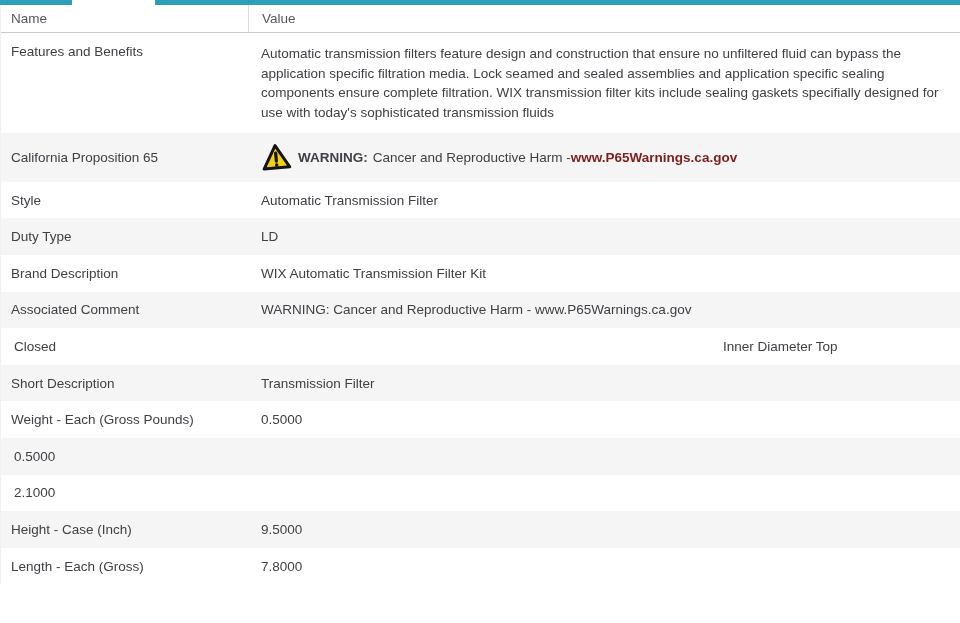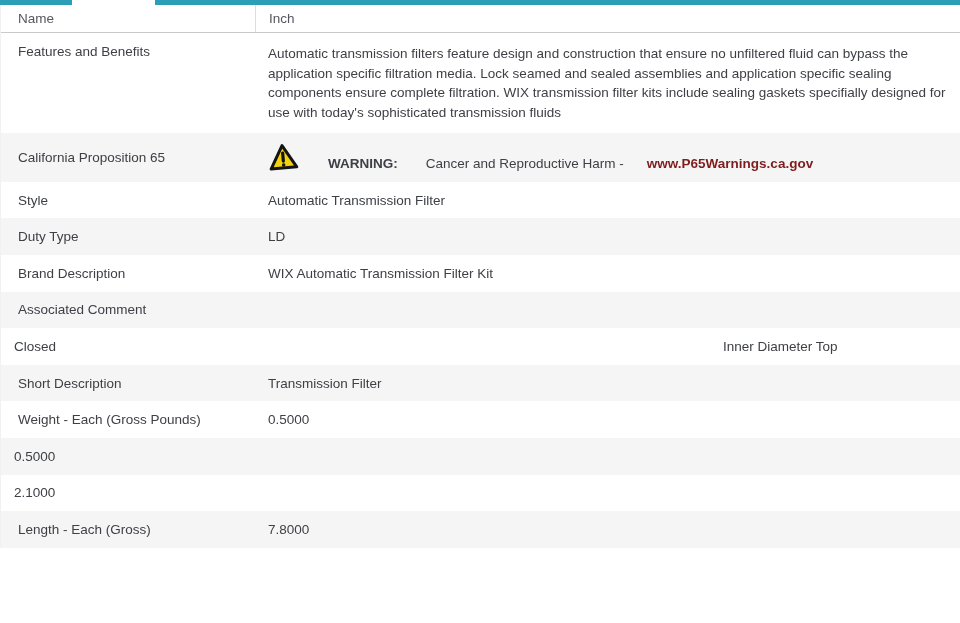--- a/index.html
+++ b/index.html
@@ -19,57 +19,57 @@
   .table { width:960px; border-left:1px solid #f1f1f1; box-sizing:border-box; }
 
   .hrow {
     display:flex; align-items:stretch; height:27px;
     border-bottom:1px solid #c9c9c9; color:#54575d;
   }
   .hrow .cell { display:flex; align-items:center; }
 
   .cell.name {
     width:247px; flex:0 0 247px; box-sizing:border-box;
-    padding-left:10px; padding-right:8px;margin-left:7px;
+    padding-left:10px; padding-right:8px;
   }
   .cell.value {
     flex:1 1 auto; box-sizing:border-box;
     padding-left:13px; padding-right:12px;
   }
   .hrow .cell.value { border-left:1px solid #dcdcdc; }
 
   .row { display:flex; align-items:center; min-height:36.6px; }
   #rows .row:nth-child(even) { background:#f5f5f5; }
 
   
   #rows .row.row-paragraph { align-items:flex-start; padding:11px 0 10px 0; }
   #rows .row.row-paragraph .cell.value { line-height:1.46; }
 
   
   #rows .row.row-warning { min-height:49px; }
-  .warn-wrap { display:flex; align-items:flex-end; flex-wrap:wrap;gap:23px; }
+  .warn-wrap { display:flex; align-items:center; flex-wrap:wrap; }
   .warn-icon-box { display:inline-flex; margin-right:7px; transform:rotate(-5deg); }
   .warn-label { font-weight:bold; margin-right:5px; }
   a.p65-link {
     color:#7f1d1d; font-weight:bold; text-decoration:none;
   }
 </style>
 </head>
 <body>
 
 <div class="topbar">
   <div class="seg-left"></div>
   <div class="seg-gap"></div>
   <div class="seg-right"></div>
 </div>
 
 <div class="table">
   <div class="hrow">
     <div class="cell name">Name</div>
-    <div class="cell value">Inch</div>
+    <div class="cell value">Value</div>
   </div>
   <div id="rows">
   <div class="row row-paragraph">
     <div class="cell name">Features and Benefits</div>
     <div class="cell value">Automatic transmission filters feature design and construction that ensure no unfiltered fluid can bypass the application specific filtration media. Lock seamed and sealed assemblies and application specific sealing components ensure complete filtration. WIX transmission filter kits include sealing gaskets specifially designed for use with today's sophisticated transmission fluids</div>
   </div>
 
   <div class="row row-warning">
     <div class="cell name">California Proposition 65</div>
     <div class="cell value">
@@ -95,20 +95,21 @@
     <div class="cell value">LD</div>
   </div>
 
   <div class="row">
     <div class="cell name">Brand Description</div>
     <div class="cell value">WIX Automatic Transmission Filter Kit</div>
   </div>
 
   <div class="row">
     <div class="cell name">Associated Comment</div>
+    <div class="cell value">WARNING: Cancer and Reproductive Harm - www.P65Warnings.ca.gov</div>
   </div>
 
   <div class="row">
     <div class="cell value">Closed</div>
     <div class="cell name">Inner Diameter Top</div>
   </div>
 
   <div class="row">
     <div class="cell name">Short Description</div>
     <div class="cell value">Transmission Filter</div>
@@ -121,19 +122,23 @@
   </div>
 
   <div class="row">
     <div class="cell value">0.5000</div>
   </div>
 
   <div class="row">
     <div class="cell value">2.1000</div>
   </div>
 
+  <div class="row">
+    <div class="cell name">Height - Case (Inch)</div>
+    <div class="cell value">9.5000</div>
+  </div>
 
   <div class="row">
     <div class="cell name">Length - Each (Gross)</div>
     <div class="cell value">7.8000</div>
   </div>
 </div>
 </div>
 
 </body></html>

